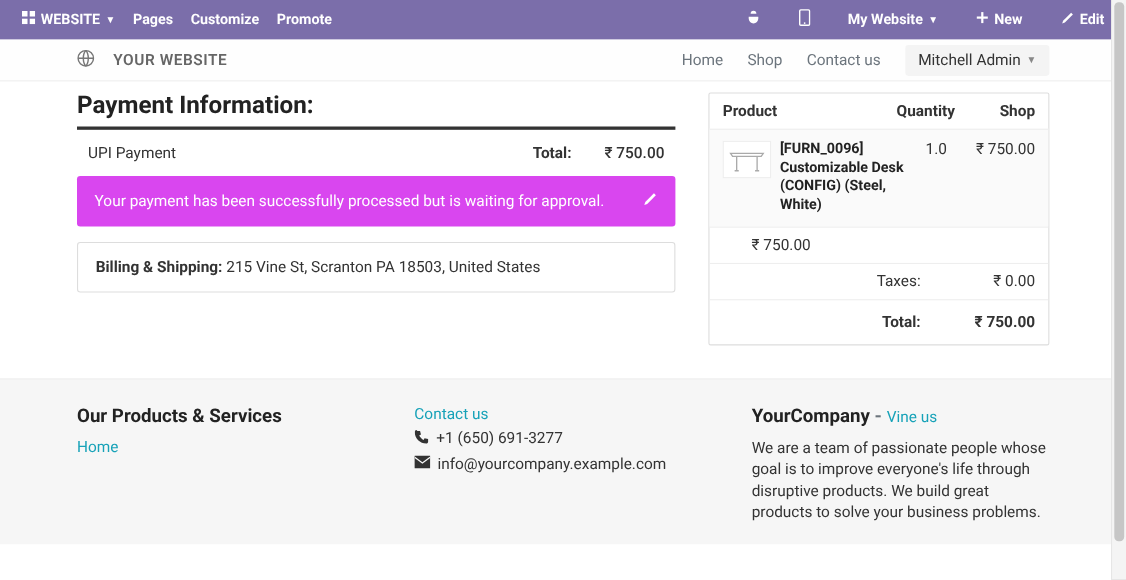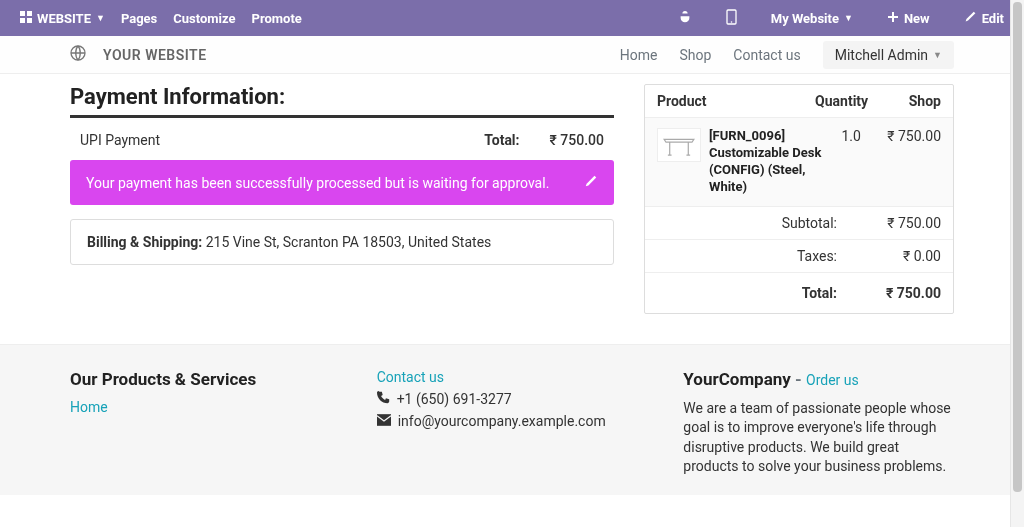--- a/index.html
+++ b/index.html
@@ -166,21 +166,20 @@
         <div class="thumb">
           <svg width="38" height="26" viewBox="0 0 40 28" fill="none" stroke="#aaa" stroke-width="1.3">
               <path d="M4 8 h32 l-2 3 h-28 z M10 11 v14 M30 11 v14 M8 25 h4 M28 25 h4"></path>
             </svg>
         </div>
         <span class="prod-name">[FURN_0096] Customizable Desk (CONFIG) (Steel, White)</span>
         <span class="qty">1.0</span>
         <span class="price">₹ 750.00</span>
       </div>
       <div class="summary-sub">
-        <span class="lab">Subtotal:</span>
         <span class="val">₹ 750.00</span>
       </div>
       <div class="summary-sub">
         <span class="lab">Taxes:</span>
         <span class="val">₹ 0.00</span>
       </div>
       <div class="summary-total">
         <span class="lab">Total:</span>
         <span class="val">₹ 750.00</span>
       </div>
@@ -207,21 +206,21 @@
               <path d="M0 0h16v12H0z M0 0l8 6 8-6" fill="none" stroke="#333" stroke-width="1.4"></path>
               <rect width="16" height="12" fill="#333"></rect>
               <path d="M0 1l8 6 8-6" fill="none" stroke="#f6f6f6" stroke-width="1.4"></path>
             </svg></span>
         <span>info@yourcompany.example.com</span>
       </div>
       
     </div>
     <div class="col about">
       <h4>
-        <span>YourCompany</span><span class="dash"> - </span><a class="link" style="font-weight:400;font-size:14px">Order us</a>
+        <span>YourCompany</span><span class="dash"> - </span><a class="link" style="font-weight:400;font-size:14px">Vine us</a>
       </h4>
       <p>We are a team of passionate people whose goal is to improve everyone's life through disruptive products. We build great products to solve your business problems.</p>
 
     </div>
   </div>
 
 </div>
 
 <div class="scrollbar">
   <div class="scrollthumb"></div>

